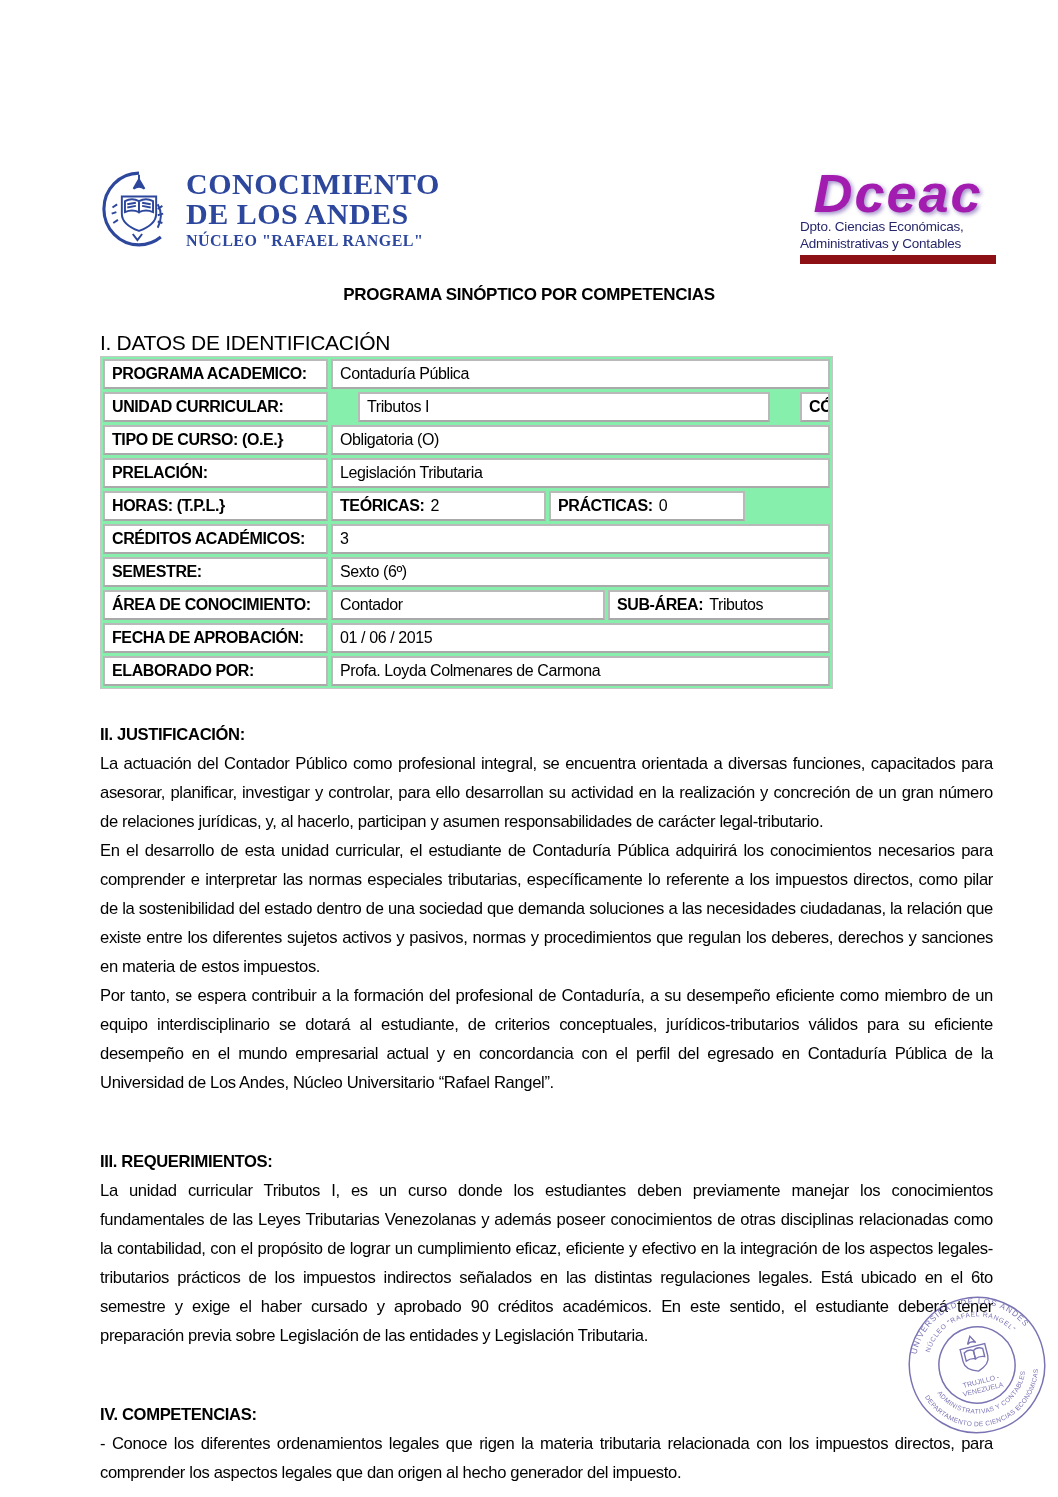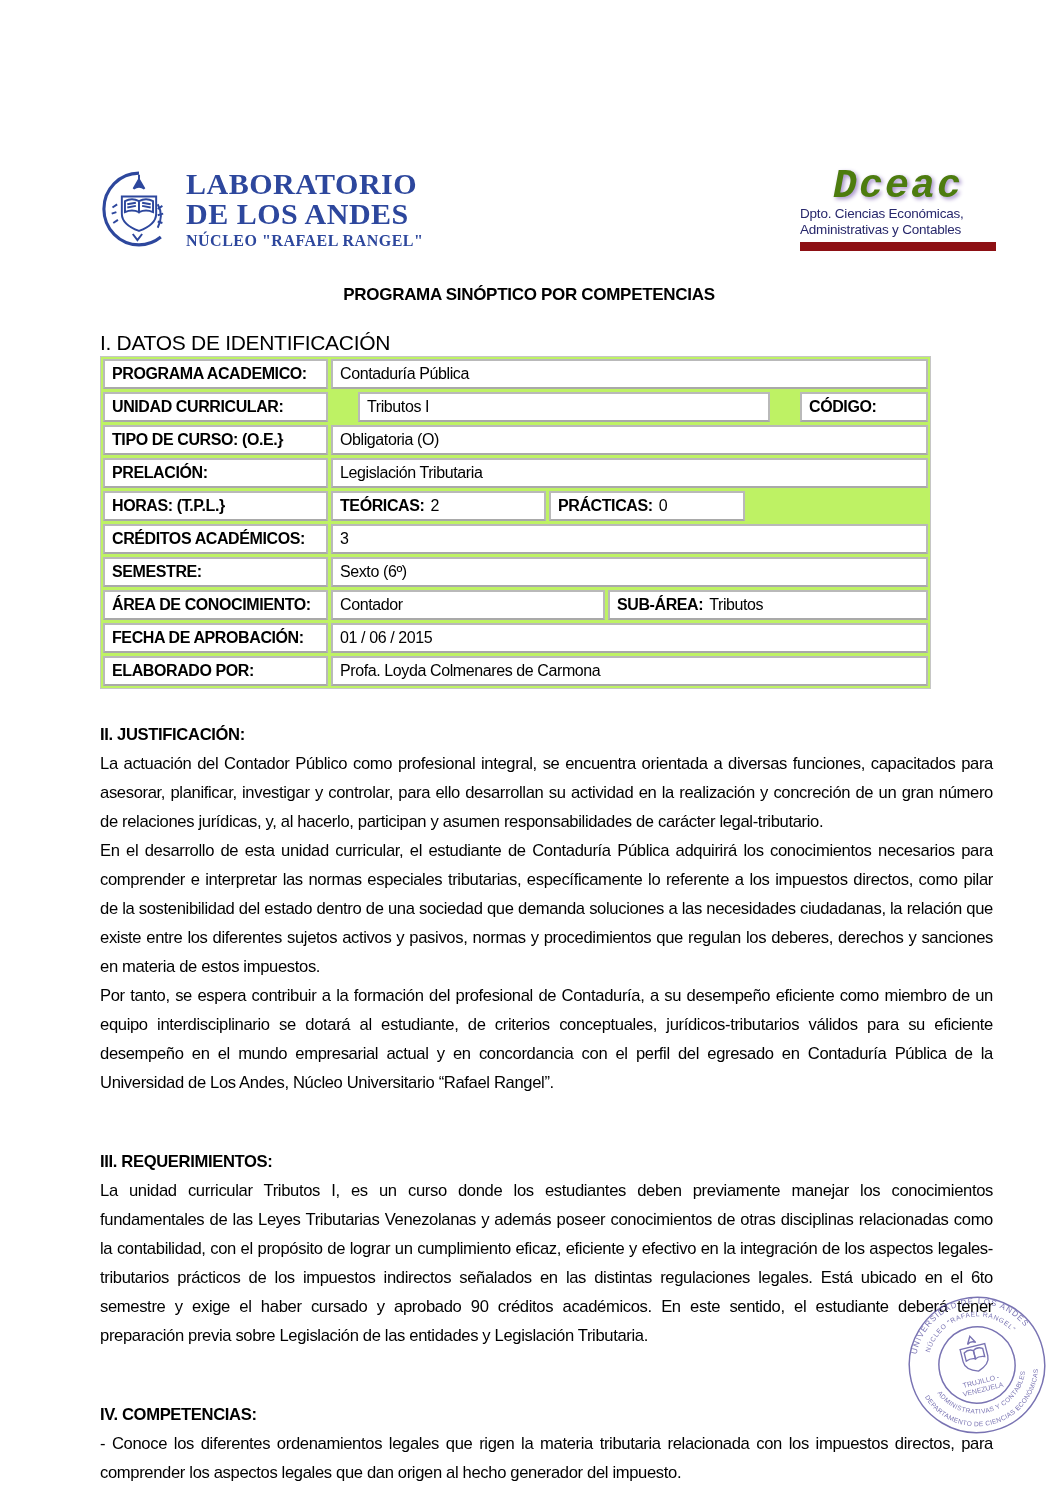--- a/index.html
+++ b/index.html
@@ -14,36 +14,36 @@
   .header { position:absolute; top:168px; left:100px; right:62px;
     display:flex; justify-content:space-between; align-items:flex-start; }
   .ula-logo { display:flex; align-items:center; gap:8px; }
   .ula-crest { width:78px; height:82px; }
   .ula-text { color:#2d479d; font-family:"Liberation Serif", serif; line-height:1; }
   .ula-line1, .ula-line2 { font-size:30px; font-weight:bold; letter-spacing:0.5px; }
   .ula-line3 { font-size:16px; font-weight:bold; margin-top:4px; letter-spacing:0.5px; }
 
   .dceac-logo { text-align:left; width:196px; }
   .dceac-script {
-    font-family:Liberation Mono, monospace; font-style:italic; font-weight:bold;
-    font-size:40px; line-height:0.95; color:#4d7c0f; text-align:center;
+    font-family:Liberation Sans, sans-serif; font-style:italic; font-weight:bold;
+    font-size:54px; line-height:0.95; color:#a21caf; text-align:center;
     text-shadow:2px 2px 4px #a18cc9; letter-spacing:2px;
   }
   .dceac-line { font-size:13.5px; font-weight:normal; color:#27276b; line-height:1.22; letter-spacing:-0.2px; }
   .dceac-bar { height:9px; background:#8d1014; margin-top:3px; }
 
   
   .doc-title { position:absolute; top:285px; left:0; width:100%; text-align:center;
     font-size:17px; font-weight:bold; letter-spacing:-0.3px; }
   .sec1-heading { position:absolute; top:331px; left:100px;
     font-size:21px; font-weight:normal; letter-spacing:-0.3px; }
 
   
-  .id-table { position:absolute; top:356px; left:100px; width:831px;
-    border:1px solid #c6c6c6; background:#bef264; padding:2px; }
+  .id-table { position:absolute; top:356px; left:100px; width:733px;
+    border:1px solid #c6c6c6; background:#86efac; padding:2px; }
   .t-row { display:grid; gap:3px; margin-bottom:3px; }
   .t-row:last-child { margin-bottom:0; }
   .r-2   { grid-template-columns:225px 1fr; }
   .r-cod { grid-template-columns:225px 412px 1fr;gap:30px; }
   .r-hor { grid-template-columns:225px 215px 196px 1fr; }
   .r-are { grid-template-columns:225px 274px 1fr; }
   .cell {
     background:#fff; border:2px solid #b9b9b9; border-bottom-color:#a9a9a9;
     min-height:30px; display:flex; align-items:center; padding:1px 7px;
     font-size:16px; letter-spacing:-0.4px; white-space:nowrap; overflow:hidden;
@@ -83,21 +83,21 @@
           <line x1="54" y1="44" x2="65" y2="46"></line>
           <line x1="35" y1="50" x2="46" y2="48"></line>
           <line x1="54" y1="48" x2="65" y2="50"></line>
           <path d="M42 84 l6 8 l6 -8"></path>
           <path d="M74 46 q8 14 0 30"></path>
           <path d="M74 52 l6 -4 M74 60 l7 -2 M74 68 l6 2"></path>
           <path d="M22 46 l-6 4 M21 56 l-6 2 M23 66 l-6 4"></path>
         </g>
       </svg>
       <div class="ula-text">
-        <div class="ula-line1">LABORATORIO</div>
+        <div class="ula-line1">CONOCIMIENTO</div>
         <div class="ula-line2">DE LOS ANDES</div>
         <div class="ula-line3">NÚCLEO "RAFAEL RANGEL"</div>
       </div>
     </div>
 
     <div class="dceac-logo">
       <div class="dceac-script">Dceac</div>
       <div class="dceac-line">Dpto. Ciencias Económicas,</div>
       <div class="dceac-line">Administrativas y Contables</div>
       <div class="dceac-bar"></div>

